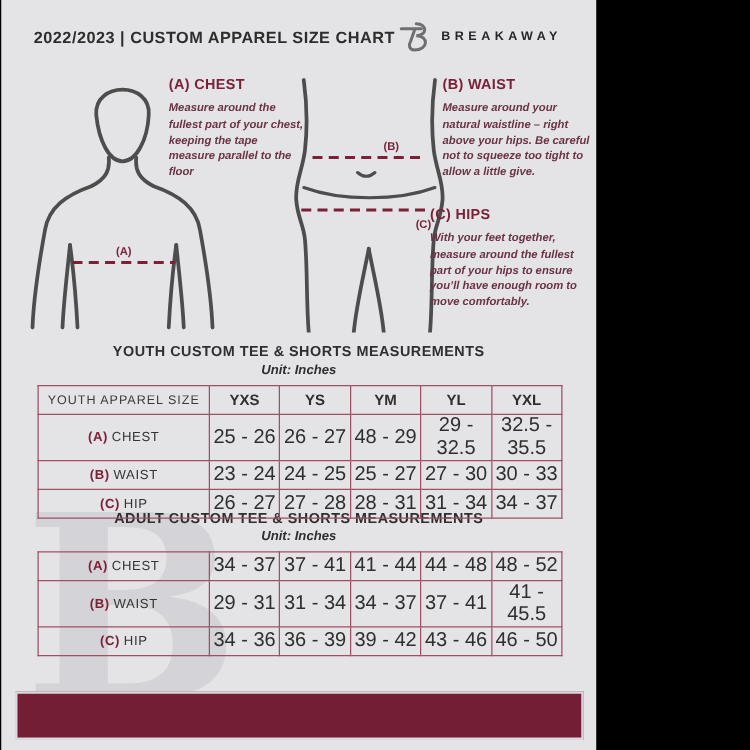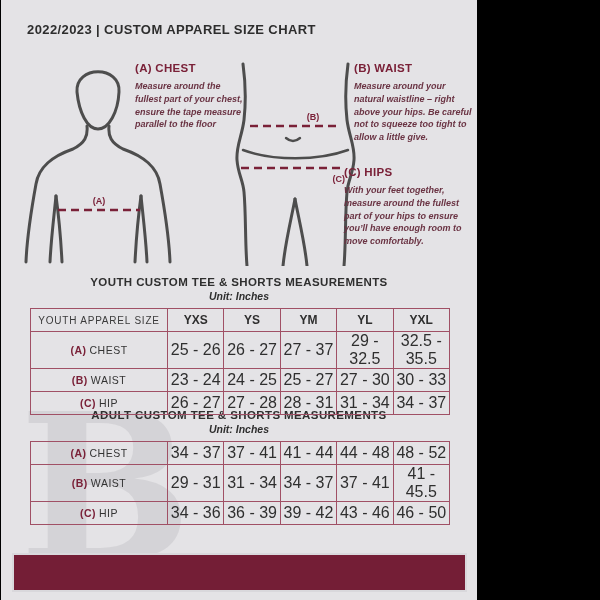--- a/index.html
+++ b/index.html
@@ -57,20 +57,26 @@
     font-weight:700;font-size:205px;line-height:1;color:rgba(80,80,85,.10);z-index:0;
     pointer-events:none;}
 </style>
 </head>
 <body>
 
 <div class="stage">
   <div class="doc">
 
     <div class="hdr-title">2022/2023  |  CUSTOM APPAREL SIZE CHART</div>
+    <div class="brand">
+      <svg width="30" height="30" viewBox="0 0 30 30">
+        <path d="M4,9 H20 M16,5 C25,5 25,14.5 16,14.5 C26,14.5 26,26 14.5,26 C10.5,26 9.5,22 11.5,19 L15,9" fill="none" stroke="#6f6f72" stroke-width="2.4" stroke-linecap="round"></path>
+      </svg>
+      <span class="brand-name">BREAKAWAY</span>
+    </div>
 
     <svg class="fig fig-torso" width="160" height="210" viewBox="0 0 160 210">
       <g fill="none" stroke="#4d4d4d" stroke-width="3" stroke-linecap="round">
         <path d="M56,36 C54,9 100,9 98,36 C97,56 88,73 77,73 C66,73 58,56 56,36"></path>
         <path d="M66,70 C67,80 64,87 52,93 C32,100 18,110 15,128 C11,150 6,180 5,206"></path>
         <path d="M88,70 C87,80 90,87 102,93 C122,100 136,110 139,128 C143,150 148,180 149,206"></path>
         <path d="M35,140 C33,160 30,184 29,206"></path>
         <path d="M35,140 C38,162 40,186 41,206"></path>
         <path d="M120,140 C122,160 125,184 126,206"></path>
         <path d="M120,140 C117,162 115,186 114,206"></path>
@@ -89,21 +95,21 @@
         <path d="M62,137 C66,158 72,182 74,204"></path>
       </g>
       <line x1="17" y1="64" x2="108" y2="64" stroke="#7a2138" stroke-width="2.4" stroke-dasharray="8 5"></line>
       <text x="80" y="58" text-anchor="middle" font-size="9" font-weight="bold" fill="#7a2138">(B)</text>
       <line x1="8" y1="106" x2="112" y2="106" stroke="#7a2138" stroke-width="2.4" stroke-dasharray="8 5"></line>
       <text x="112" y="120" text-anchor="end" font-size="9" font-weight="bold" fill="#7a2138">(C)</text>
     </svg>
 
     <div class="instr instr-a">
       <h3>(A) CHEST</h3>
-      <p>Measure around the fullest part of your chest, ensure the tape measure parallel to the floor</p>
+      <p>Measure around the fullest part of your chest, keeping the tape measure parallel to the floor</p>
     </div>
     <div class="instr instr-b">
       <h3>(B) WAIST</h3>
       <p>Measure around your natural waistline – right above your hips. Be careful not to squeeze too tight to allow a little give.</p>
     </div>
     <div class="instr instr-c">
       <h3>(C) HIPS</h3>
       <p>With your feet together, measure around the fullest part of your hips to ensure you’ll have enough room to move comfortably.</p>
     </div>
 
@@ -128,21 +134,21 @@
         <th class="size-hd">YM</th>
         <th class="size-hd">YL</th>
         <th class="size-hd">YXL</th>
       </tr>
       <tr>
         <td class="row-label">
           <span class="pfx">(A)</span><span>CHEST</span>
         </td>
         <td class="val">25 - 26</td>
         <td class="val">26 - 27</td>
-        <td class="val">27 - 37</td>
+        <td class="val">48 - 29</td>
         <td class="val">29 - 32.5</td>
         <td class="val">32.5 - 35.5</td>
       </tr>
       <tr>
         <td class="row-label">
           <span class="pfx">(B)</span><span>WAIST</span>
         </td>
         <td class="val">23 - 24</td>
         <td class="val">24 - 25</td>
         <td class="val">25 - 27</td>

